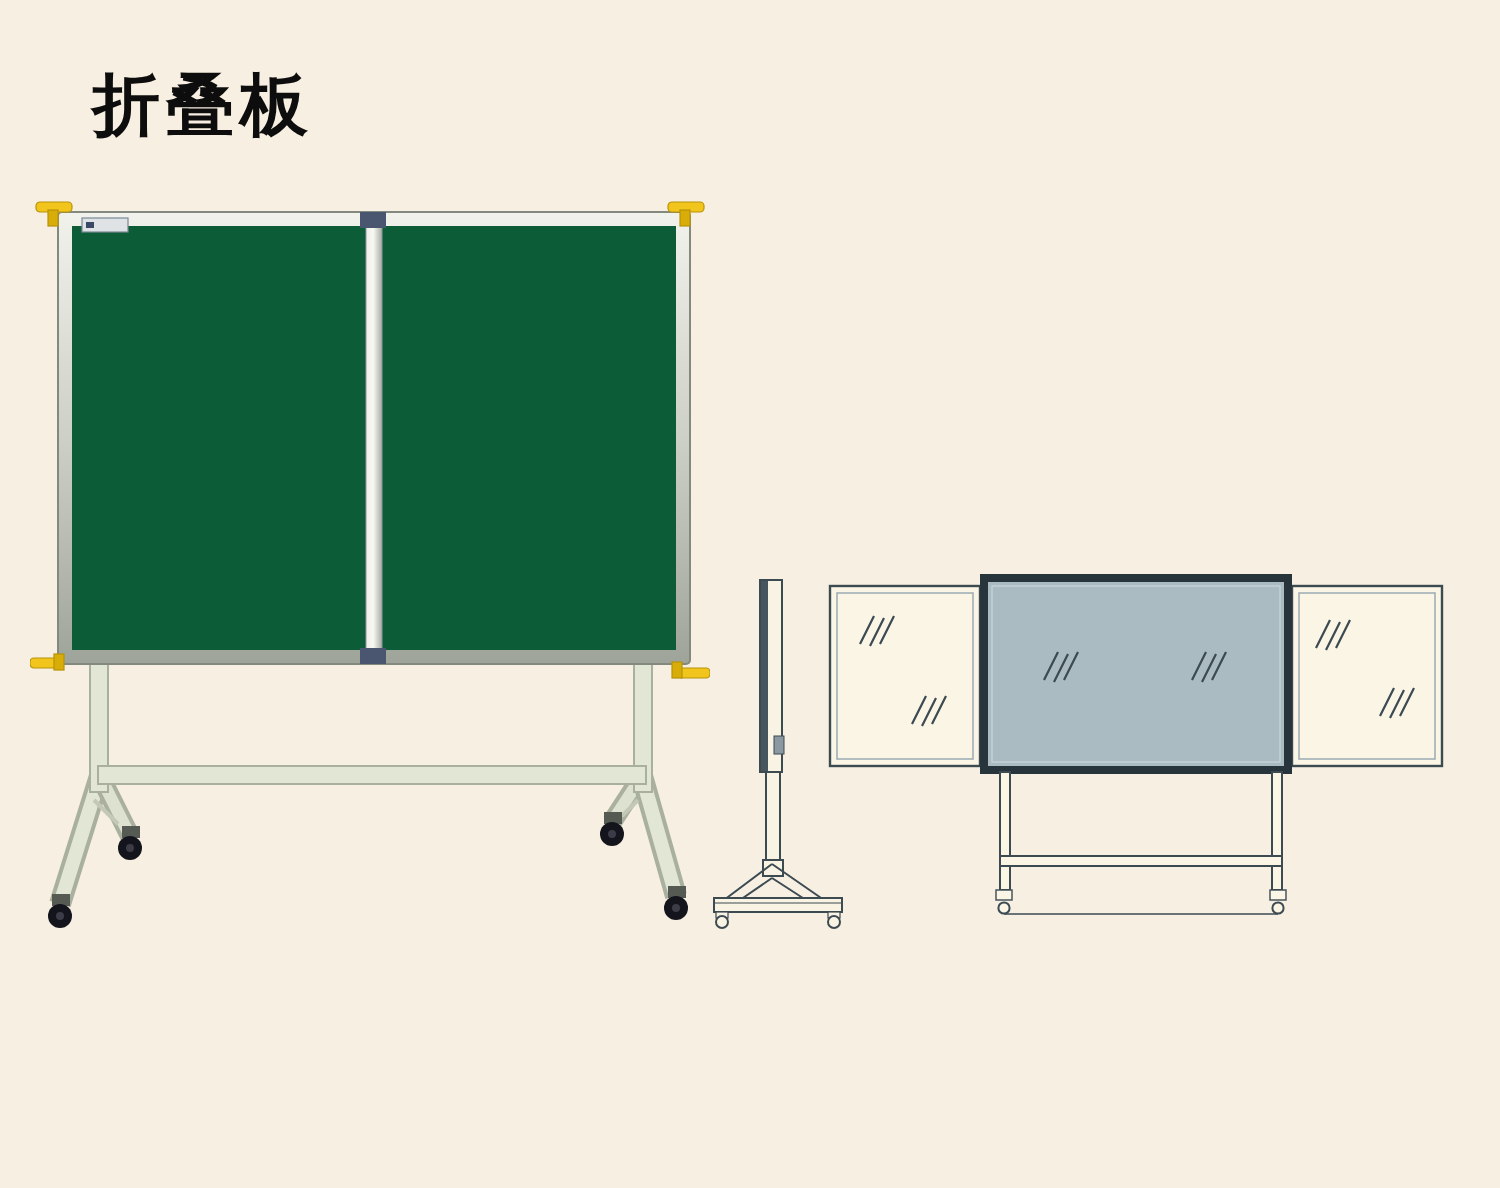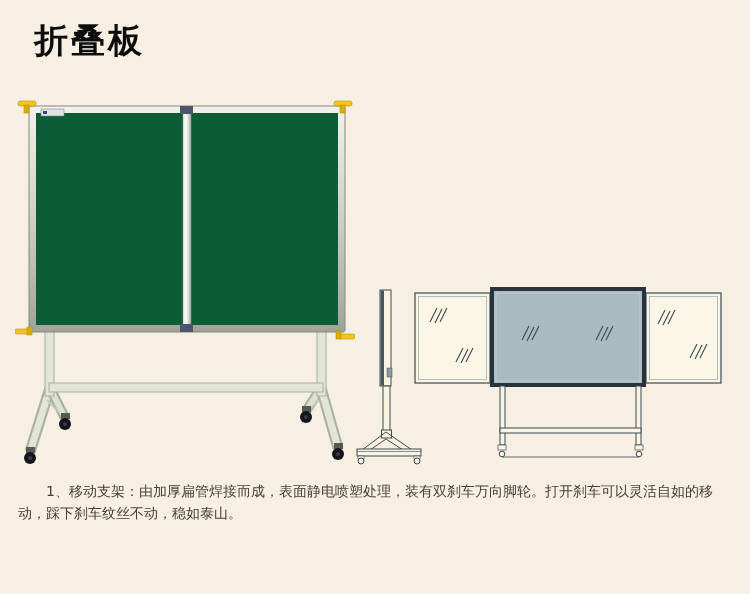--- a/index.html
+++ b/index.html
@@ -3,21 +3,21 @@
 <meta charset="utf-8">
 <style>
   html,body{margin:0;padding:0;}
   body{
     width:750px;height:594px;
     background:#f7efe1;
     font-family:"DejaVu Sans", sans-serif;
   }
   .page{position:relative;width:750px;height:594px;overflow:hidden;}
   .page-title{
-    position:absolute;left:34px;top:18px;margin:0;
+    position:absolute;left:34px;top:18px;margin:12px;
     font-size:34px;font-weight:bold;color:#0d0d0d;letter-spacing:3px;
   }
   .photo{position:absolute;left:15px;top:100px;width:340px;height:378px;}
   .diagrams{position:absolute;left:352px;top:280px;width:398px;height:200px;}
   .desc{
     position:absolute;left:18px;top:480px;width:716px;
     font-size:14px;line-height:22px;color:#45403a;
   }
   .desc p{margin:0;text-indent:2em;}
 </style>
@@ -143,16 +143,15 @@
           <rect x="283" y="165" width="8" height="5" stroke-width="0.7"></rect>
           <circle cx="150" cy="174" r="2.8"></circle>
             <circle cx="287" cy="174" r="2.8"></circle>
           <line x1="150" y1="177" x2="287" y2="177" stroke-width="0.8"></line>
         </g>
       </g>
     </svg>
   </div>
 
   <div class="desc">
-    <p>1、移动支架：由加厚扁管焊接而成，表面静电喷塑处理，装有双刹车万向脚轮。打开刹车可以灵活自如的移动，踩下刹车纹丝不动，稳如泰山。</p>
   </div>
 
 </div>
 
 </body></html>

